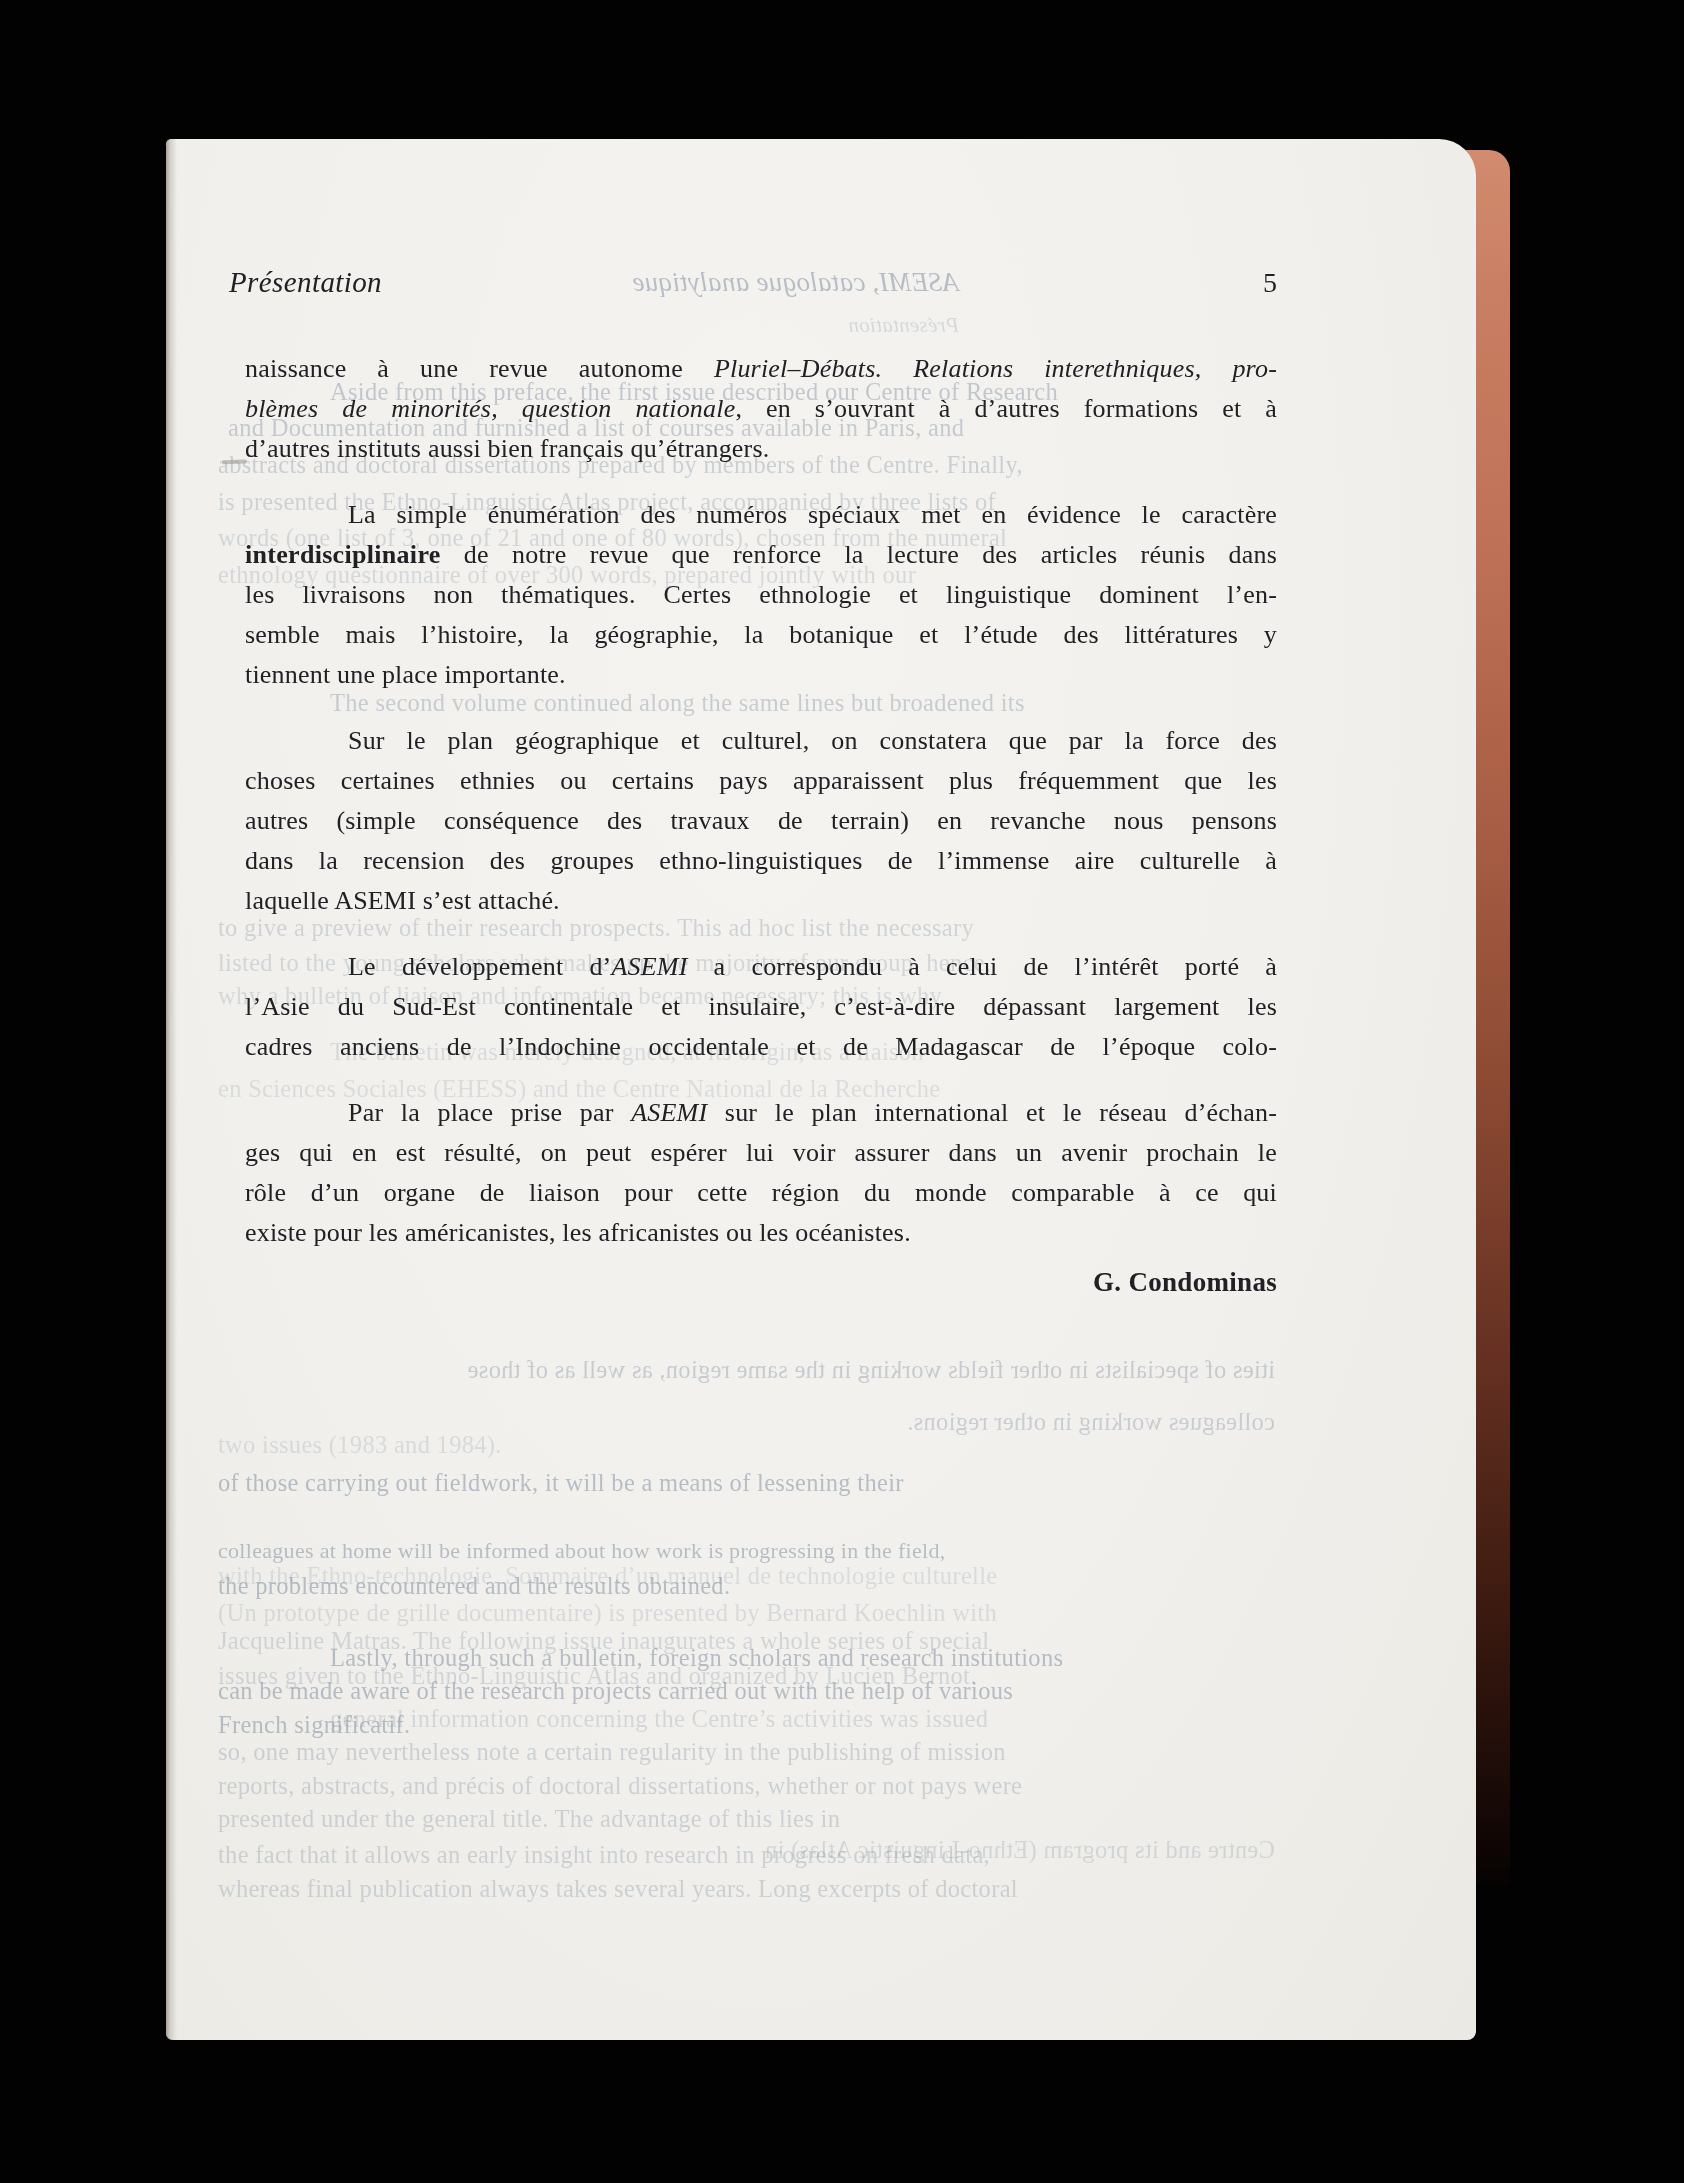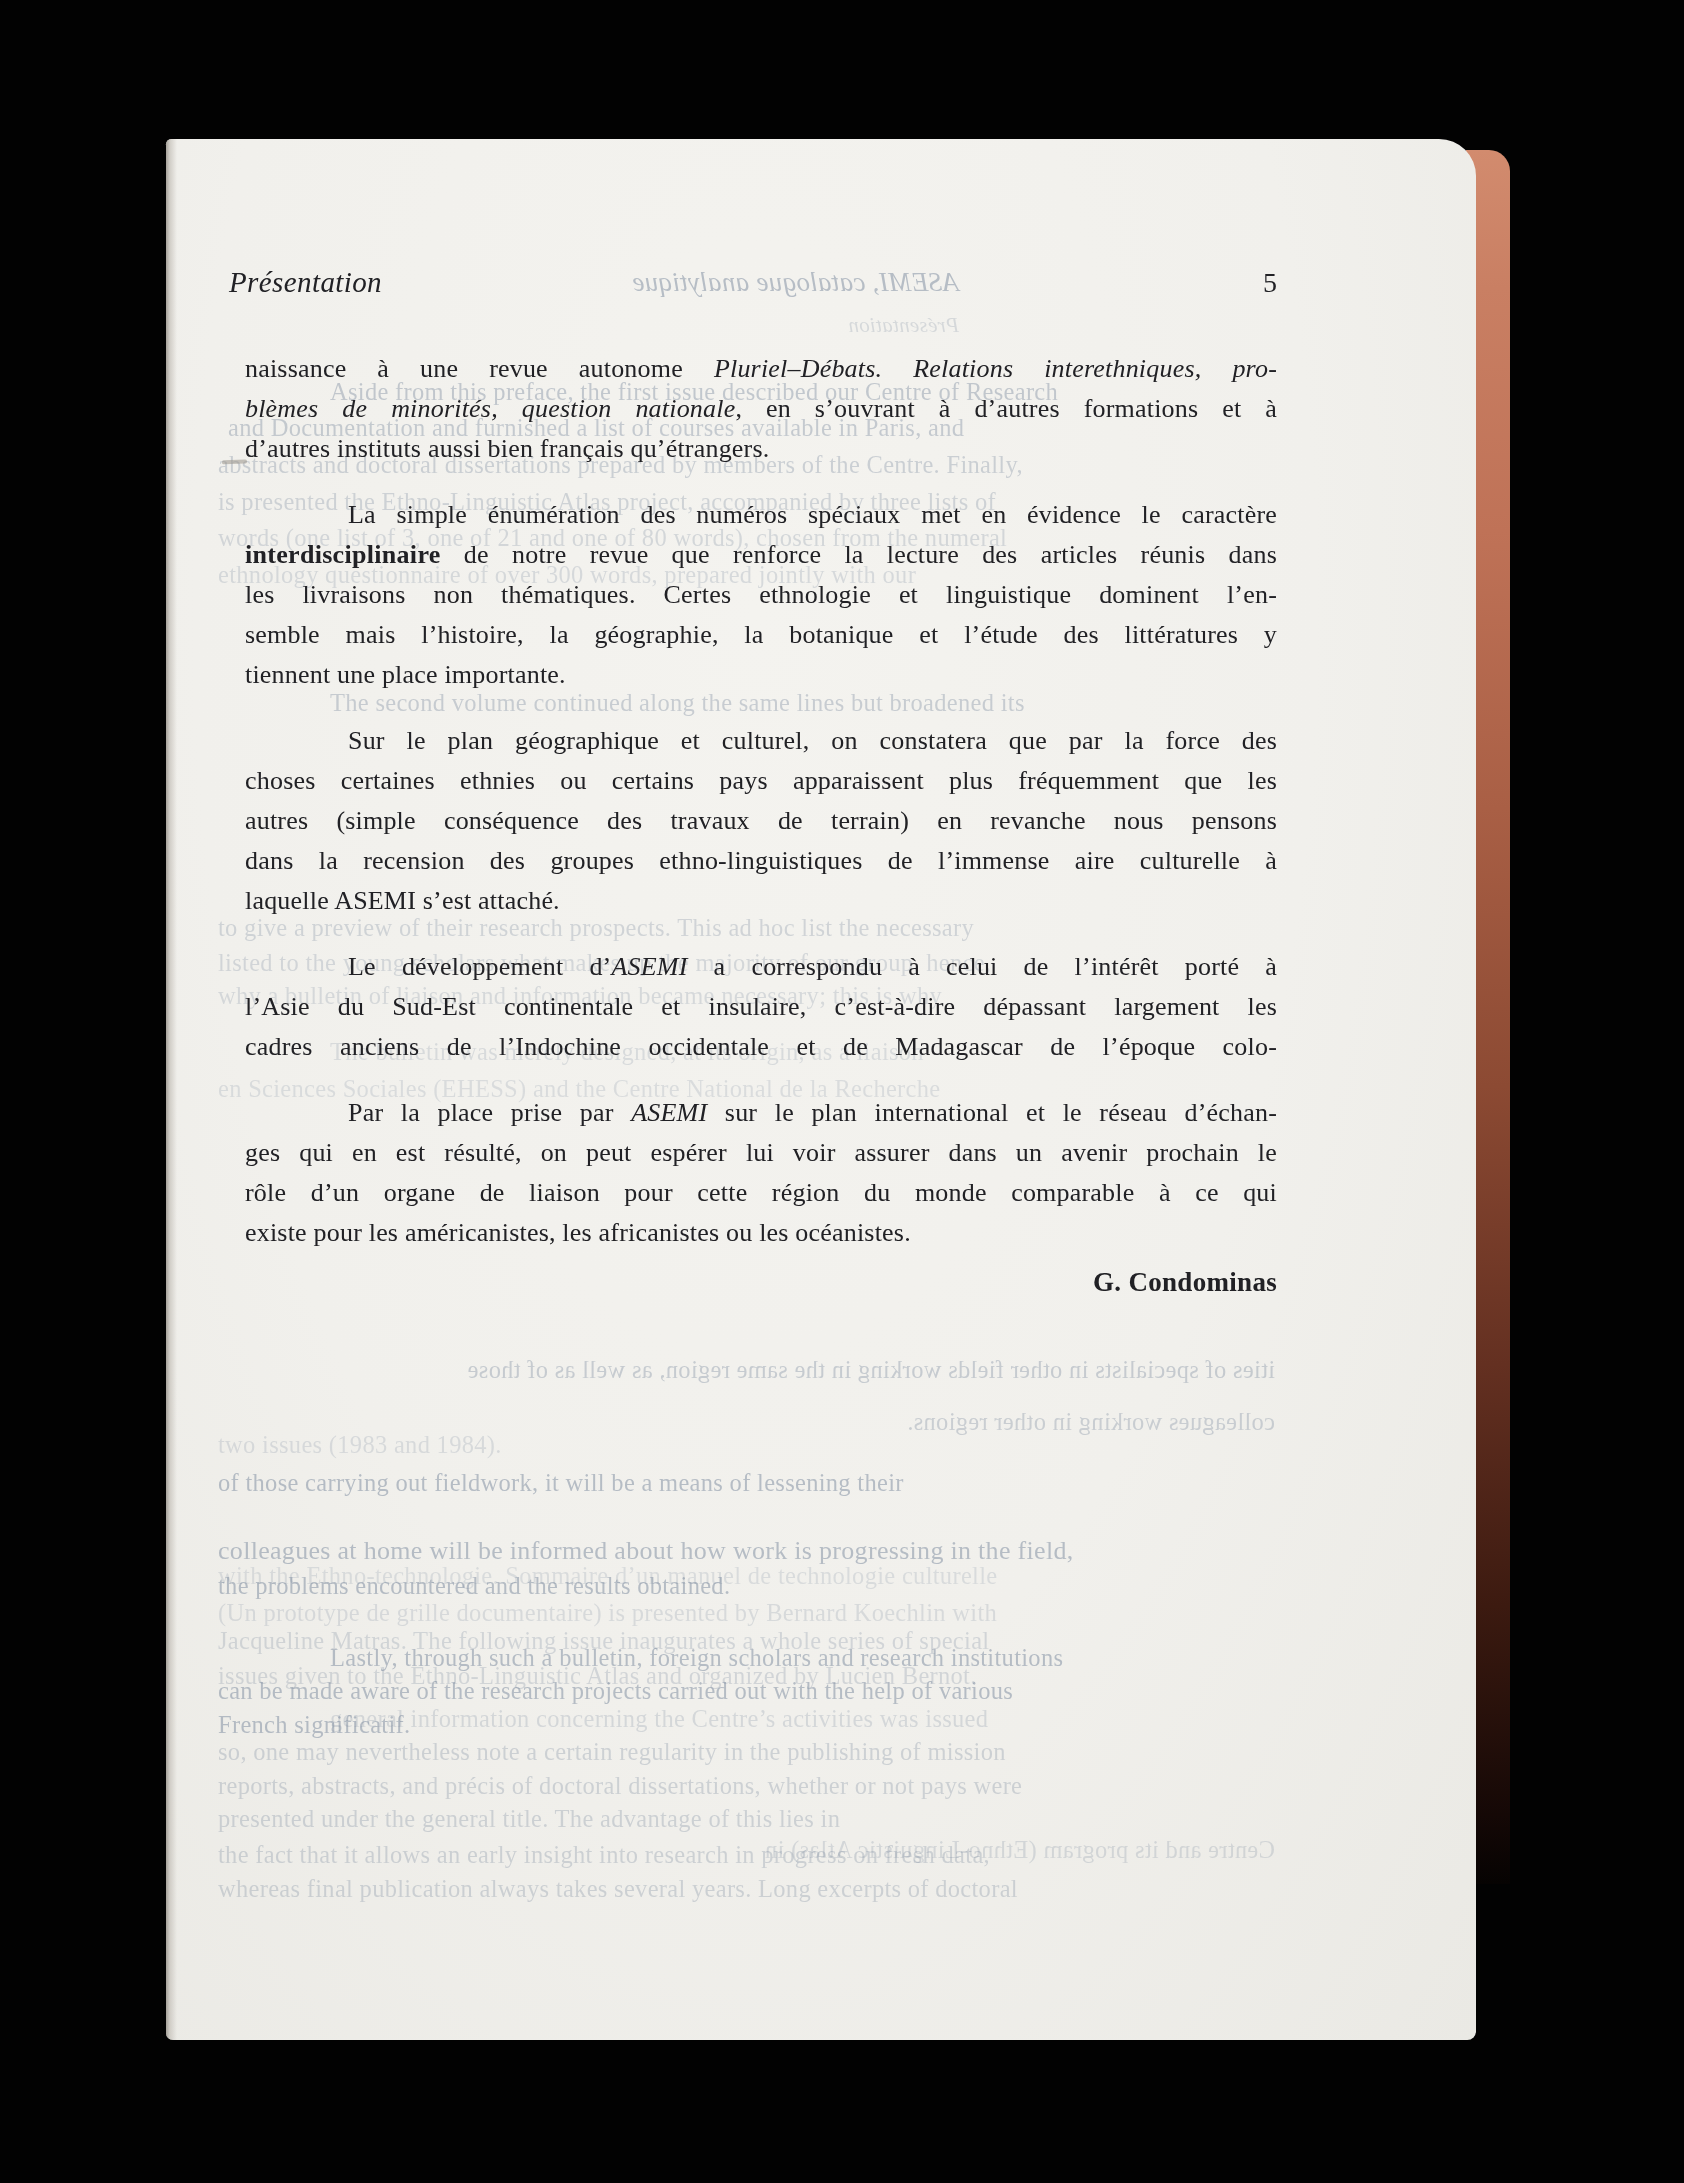--- a/index.html
+++ b/index.html
@@ -113,21 +113,21 @@
         <div class="ghost" style="left: 164px; top: 549px; width: 952px; font-size: 24.5px; opacity: 0.3;">The second volume continued along the same lines but broadened its</div>
         <div class="ghost" style="left: 52px; top: 774px; width: 1057px; font-size: 24.5px; opacity: 0.24;">to give a preview of their research prospects. This ad hoc list the necessary</div>
         <div class="ghost" style="left: 52px; top: 809px; width: 1057px; font-size: 24.5px; opacity: 0.22;">listed to the young scholars what makes up the majority of our group, hence,</div>
         <div class="ghost" style="left: 52px; top: 842px; width: 1057px; font-size: 24.5px; opacity: 0.2;">why a bulletin of liaison and information became necessary; this is why</div>
         <div class="ghost" style="left: 164px; top: 898px; width: 952px; font-size: 24.5px; opacity: 0.18;">The bulletin was merely designed, at its origin, as a liaison</div>
         <div class="ghost" style="left: 52px; top: 935px; width: 1057px; font-size: 24.5px; opacity: 0.17;">en Sciences Sociales (EHESS) and the Centre National de la Recherche</div>
         <div class="ghost mirror" style="left: 52px; top: 1216px; width: 1057px; font-size: 24.5px; opacity: 0.3;">ities of specialists in other fields working in the same region, as well as of those</div>
         <div class="ghost mirror" style="left: 52px; top: 1268px; width: 1057px; font-size: 24.5px; opacity: 0.28;">colleagues working in other regions.</div>
         <div class="ghost" style="left: 52px; top: 1291px; width: 524px; font-size: 24.5px; opacity: 0.18;">two issues (1983 and 1984).</div>
         <div class="ghost" style="left: 52px; top: 1329px; width: 1057px; font-size: 24.5px; opacity: 0.42;">of those carrying out fieldwork, it will be a means of lessening their</div>
-        <div class="ghost" style="left: 52px; top: 1397px; width: 1057px; font-size: 26px; opacity: 0.42;">colleagues at home will be informed about how work is progressing in the field,</div>
+        <div class="ghost" style="left: 52px; top: 1397px; width: 1057px; font-size: 22px; opacity: 0.42;">colleagues at home will be informed about how work is progressing in the field,</div>
         <div class="ghost" style="left: 52px; top: 1422px; width: 1057px; font-size: 24.5px; opacity: 0.17;">with the Ethno-technologie. Sommaire d’un manuel de technologie culturelle</div>
         <div class="ghost" style="left: 52px; top: 1432px; width: 1057px; font-size: 24.5px; opacity: 0.42;">the problems encountered and the results obtained.</div>
         <div class="ghost" style="left: 52px; top: 1459px; width: 1057px; font-size: 24.5px; opacity: 0.18;">(Un prototype de grille documentaire) is presented by Bernard Koechlin with</div>
         <div class="ghost" style="left: 52px; top: 1487px; width: 1057px; font-size: 24.5px; opacity: 0.22;">Jacqueline Matras. The following issue inaugurates a whole series of special</div>
         <div class="ghost" style="left: 164px; top: 1504px; width: 952px; font-size: 24.5px; opacity: 0.42;">Lastly, through such a bulletin, foreign scholars and research institutions</div>
         <div class="ghost" style="left: 52px; top: 1522px; width: 1057px; font-size: 24.5px; opacity: 0.22;">issues given to the Ethno-Linguistic Atlas and organized by Lucien Bernot.</div>
         <div class="ghost" style="left: 52px; top: 1537px; width: 1057px; font-size: 24.5px; opacity: 0.42;">can be made aware of the research projects carried out with the help of various</div>
         <div class="ghost" style="left: 164px; top: 1565px; width: 952px; font-size: 24.5px; opacity: 0.2;">general information concerning the Centre’s activities was issued</div>
         <div class="ghost" style="left: 52px; top: 1571px; width: 1057px; font-size: 24.5px; opacity: 0.42;">French significatif.</div>
         <div class="ghost" style="left: 52px; top: 1598px; width: 1057px; font-size: 24.5px; opacity: 0.25;">so, one may nevertheless note a certain regularity in the publishing of mission</div>

